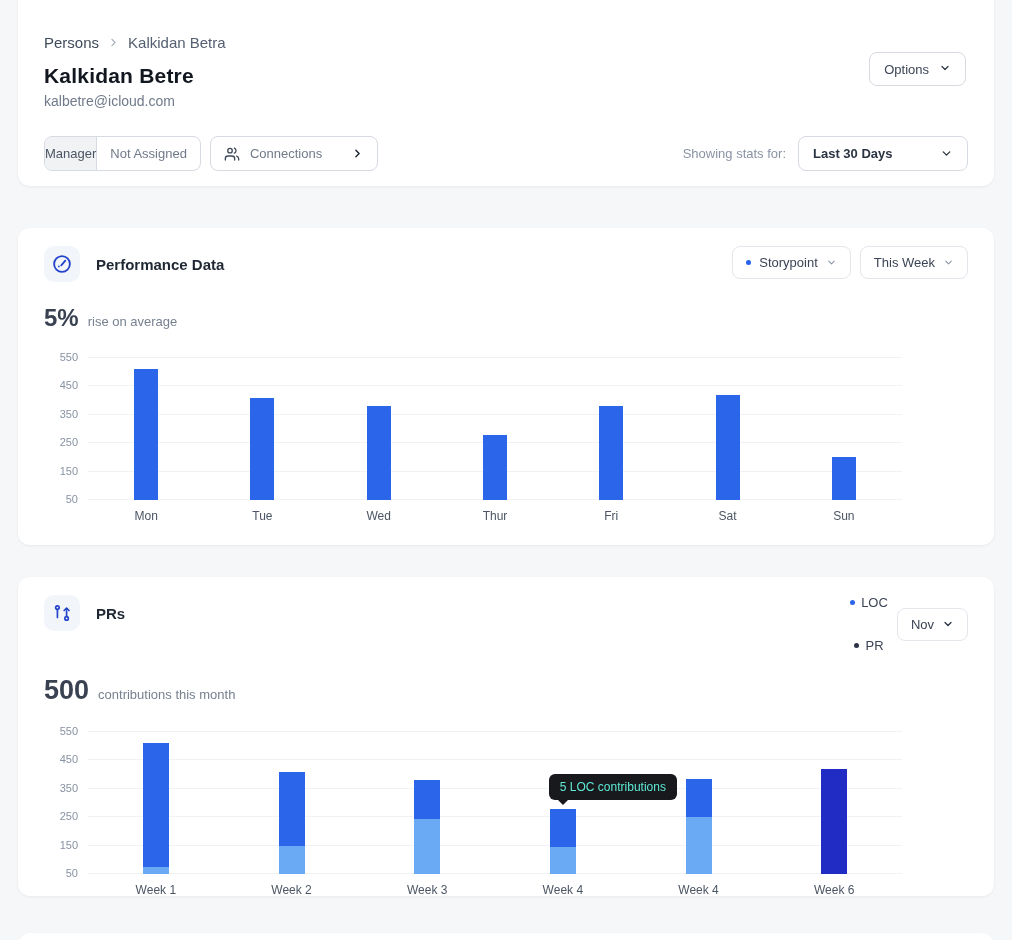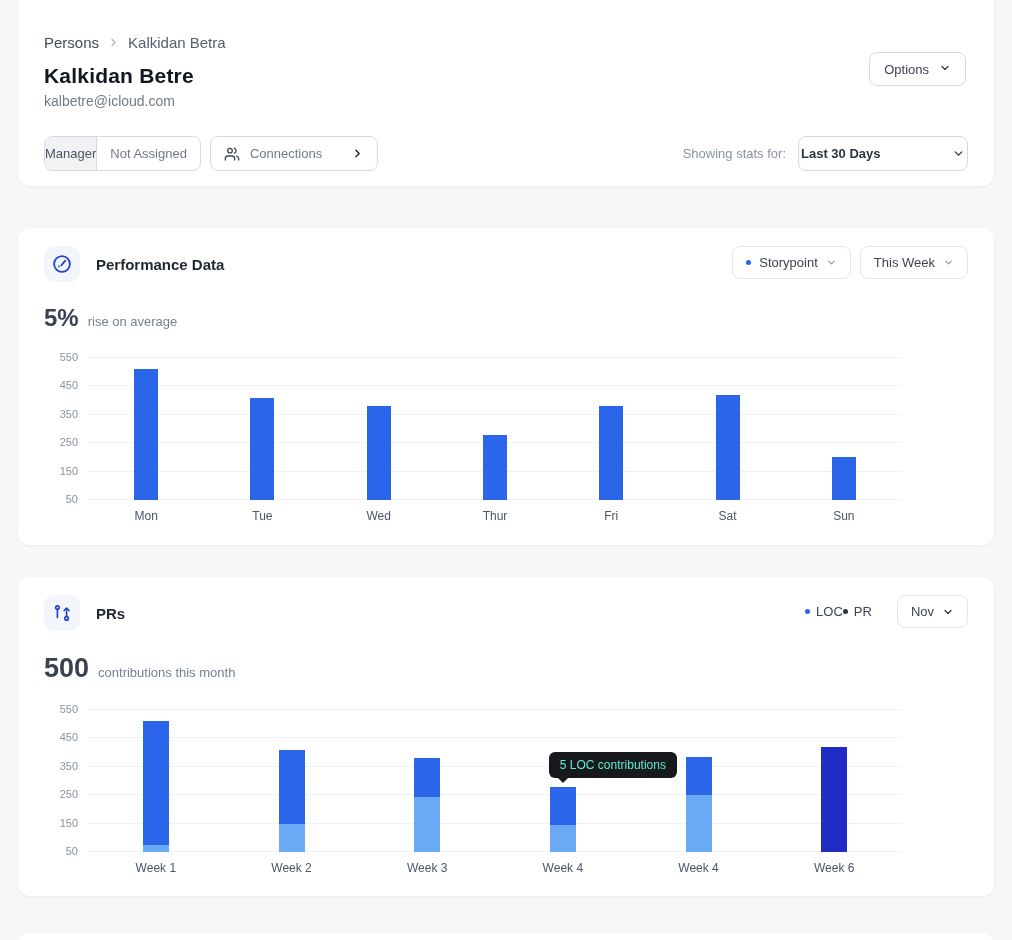--- a/index.html
+++ b/index.html
@@ -38,32 +38,32 @@
   .header-row { margin-top:27px; display:flex; align-items:center; justify-content:space-between; }
   .header-row-left { display:flex; align-items:center; gap:9px; }
   .role-group { display:flex; align-items:stretch; height:35px; border:1px solid #d6dae1; border-radius:8px; overflow:hidden; background:#fff; }
   .role-label { display:flex; align-items:center; padding:0 0; background:#f1f2f4; border-right:1px solid #d6dae1; font-size:13px; color:#4b5563; font-weight:500; }
   .role-value { display:flex; align-items:center; padding:0 13px; font-size:13px; color:#707a89; }
   .connections-btn { display:flex; align-items:center; gap:10px; height:35px; width:168px; padding:0 13px; background:#fff; border:1px solid #d6dae1; border-radius:8px; font-size:13px; color:#707a89; cursor:pointer; }
   .connections-btn .grow { flex:1; }
   .connections-btn .chev { color:#1c2430; display:flex; }
   .header-row-right { display:flex; align-items:center; gap:12px; }
   .stats-for-label { font-size:13px; color:#8a93a3; }
-  .period-select { display:flex; align-items:center; justify-content:space-between; width:170px; height:35px; padding:0 2px; background:#fff; border:1px solid #d6dae1; border-radius:8px; font-size:13px; font-weight:600; color:#2b3442; cursor:pointer; }
+  .period-select { display:flex; align-items:center; justify-content:space-between; width:170px; height:35px; padding:0 14px; background:#fff; border:1px solid #d6dae1; border-radius:8px; font-size:13px; font-weight:600; color:#2b3442; cursor:pointer; }
 
   
   .card-head { display:flex; align-items:flex-start; justify-content:space-between; }
   .card-head-left { display:flex; align-items:center; gap:16px; }
   .icon-badge { width:36px; height:36px; border-radius:10px; background:#f2f5f9; display:flex; align-items:center; justify-content:center; }
   .card-title { font-size:15px; font-weight:600; color:#1f2733; }
   .card-head-right { display:flex; align-items:center; gap:9px; }
   .pill-btn { display:inline-flex; align-items:center; gap:8px; height:33px; padding:0 13px; background:#fff; border:1px solid #e3e6eb; border-radius:8px; font-size:13px; color:#3b4454; cursor:pointer; }
   .pill-btn .dot { width:5px; height:5px; border-radius:50%; display:inline-block; }
   .pill-btn .chev-sm { color:#8a93a3; display:flex; }
-  .legend { display:flex; align-items:center; gap:0; margin-right:16px; }
+  .legend { display:flex; align-items:center; gap:28px; margin-right:0;flex-direction:column; }
   .legend-item { display:flex; align-items:center; gap:6px; font-size:13px; color:#3b4454; }
   .legend-dot { width:5px; height:5px; border-radius:50%; display:inline-block; }
   .stat-row { margin-top:22px; display:flex; align-items:baseline; gap:9px; }
   .stat-value { font-size:24px; font-weight:700; color:#3a4252; }
   .stat-value.big { font-size:27px; }
   .stat-caption { font-size:13px; color:#77818f; }
 
   .chart { position:relative; margin-top:26px; margin-left:44px; width:814px; }
   .plot { position:relative; height:142px; }
   .gridline { position:absolute; left:0; right:0; height:1px; background:#f0f2f5; }

